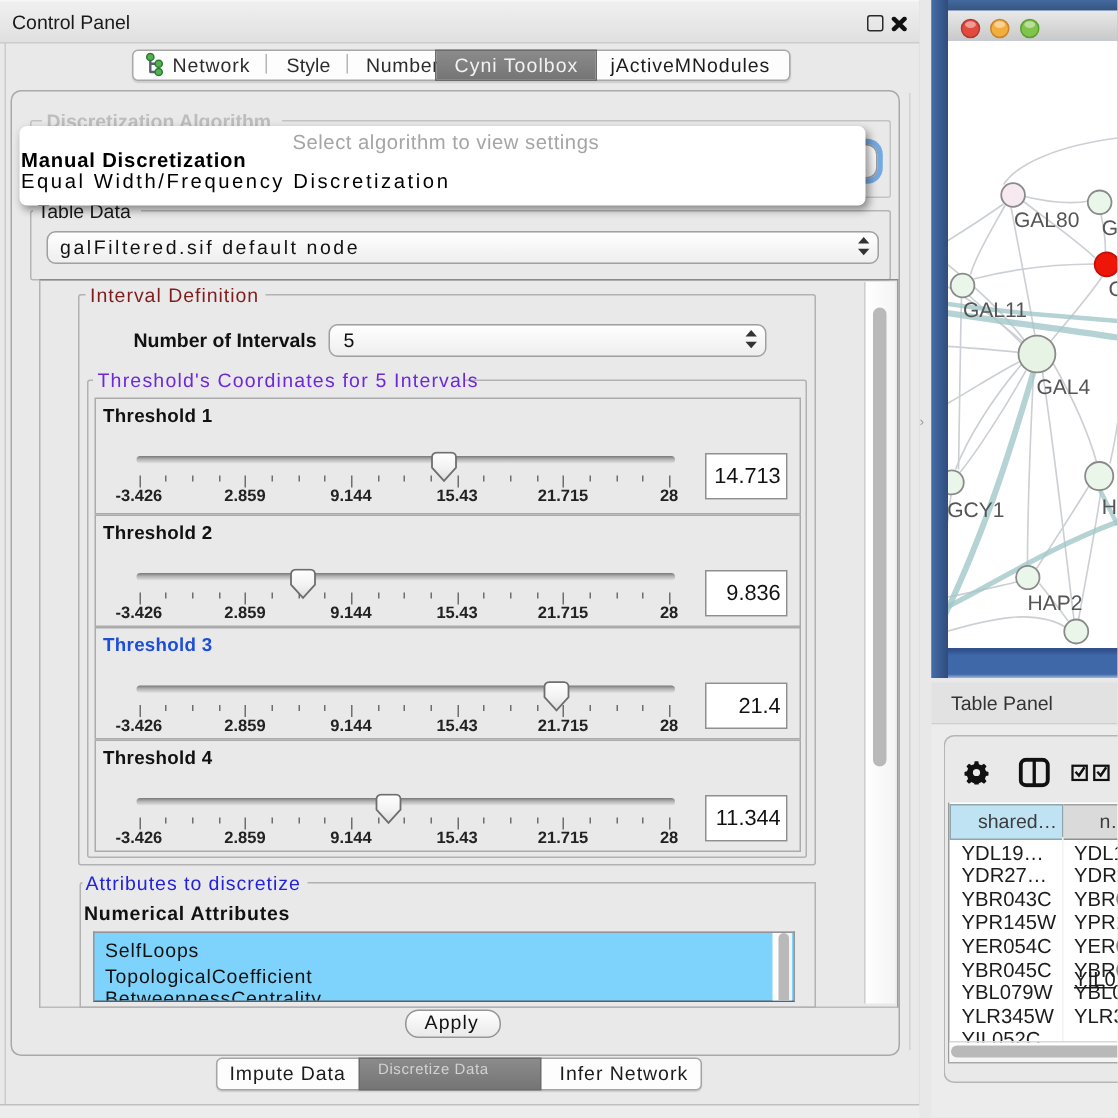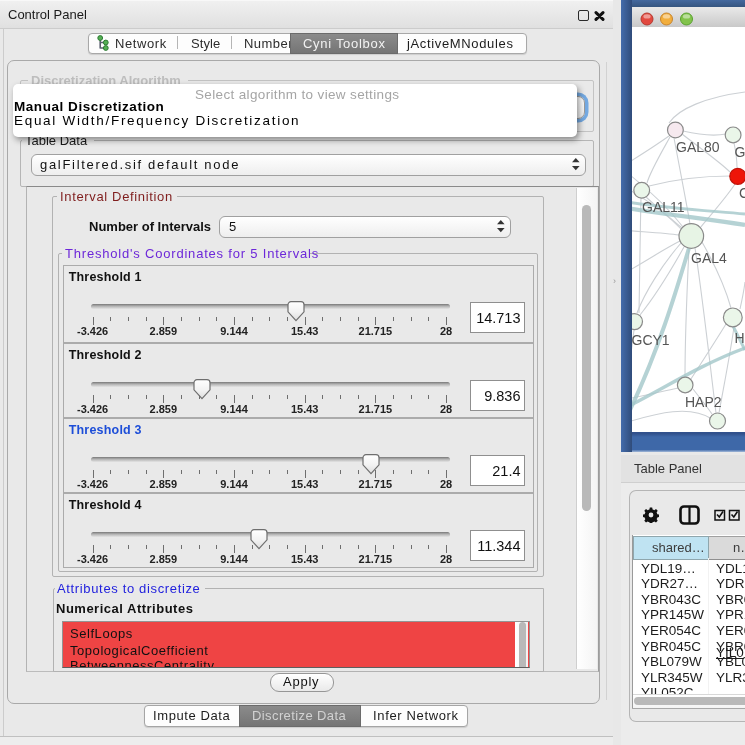--- a/index.html
+++ b/index.html
@@ -259,35 +259,35 @@
       <div class="abs" style="left:406.8px;top:35.5px;width:53px;height:29.5px;background:#fff;border:1px solid #8f8f8f;"></div>
       <div class="tx" style="left:406.8px;top:44px;width:50px;text-align:right;font-size:14.5px;color:#111;">11.344</div>
     </div>
   </div>
 
 <div class="abs" style="left:53px;top:588px;width:489px;height:82px;border:1px solid #b2b2b2;border-top-left-radius:2px;"></div>
 <div class="abs" style="left:55px;top:581px;width:150px;height:14px;background:#e9e9e9;"></div>
 <div class="tx" id="atd" style="left:57px;top:581px;font-size:13px;letter-spacing:0.65px;color:#2222dd;">Attributes to discretize</div>
 <div class="tx" id="numat" style="left:56px;top:601px;font-size:13px;letter-spacing:0.5px;font-weight:bold;color:#111;">Numerical Attributes</div>
 
-<div class="abs" style="left:62px;top:621px;width:466px;height:45px;background:#ef4444;border:1px solid #949494;border-bottom:1.5px solid #5e5e5e;overflow:hidden;">
+<div class="abs" style="left:62px;top:621px;width:466px;height:45px;background:#7dd3fc;border:1px solid #949494;border-bottom:1.5px solid #5e5e5e;overflow:hidden;">
   <div class="tx" style="left:7px;top:3.5px;font-size:13px;letter-spacing:0.55px;color:#111;">SelfLoops</div>
   <div class="tx" style="left:7px;top:20.5px;font-size:13px;letter-spacing:0.55px;color:#111;">TopologicalCoefficient</div>
   <div class="tx" style="left:7px;top:35.5px;font-size:13px;letter-spacing:0.55px;color:#111;">BetweennessCentrality</div>
 </div>
 <div class="abs" style="left:515px;top:622px;width:13px;height:44.5px;background:linear-gradient(90deg,#fff,#f2f2f2);"></div>
 <div class="abs" style="left:518.5px;top:621.5px;width:7.5px;height:45.5px;background:#b9b9b9;border-radius:4px 4px 0 0;"></div>
 
 <div class="abs" style="left:270px;top:672.5px;width:62px;height:17.5px;border-radius:9px;background:linear-gradient(#ffffff,#e9e9e9);border:1px solid #969696;"></div>
 <div class="tx" id="applyt" style="left:283px;top:674px;font-size:13px;letter-spacing:0.75px;color:#111;">Apply</div>
 
 <div class="abs" style="left:144px;top:704.5px;width:322px;height:20px;background:#fdfdfd;border:1px solid #a5a5a5;border-radius:4px;box-shadow:0 1px 1px rgba(0,0,0,0.12);"></div>
 <div class="abs" style="left:239px;top:704.5px;width:120px;height:20px;background:linear-gradient(#8b8b8b,#757575);border:1px solid #6b6b6b;"></div>
 <div class="tx" id="bt1" style="left:153px;top:708px;font-size:13px;letter-spacing:0.6px;color:#1c1c1c;">Impute Data</div>
-<div class="tx" id="bt2" style="left:252px;top:708px;font-size:13px;letter-spacing:0.4px;color:#d2d2d2;">Discretize Data</div>
+<div class="tx" id="bt2" style="left:252px;top:708px;font-size:10px;letter-spacing:0.4px;color:#d2d2d2;">Discretize Data</div>
 <div class="tx" id="bt3" style="left:373px;top:708px;font-size:13px;letter-spacing:0.65px;color:#1c1c1c;">Infer Network</div>
 
 <div class="abs" style="left:0;top:736px;width:613px;height:9px;background:#ededed;border-top:1px solid #c0c0c0;"></div>
 
 <div class="abs" style="left:613px;top:0;width:8px;height:745px;background:#e8e8e8;"></div>
 <div class="tx" style="left:613px;top:276px;font-size:9px;color:#9a9a9a;">›</div>
 
 <div class="abs" style="left:621px;top:0;width:124px;height:452px;background:#3e68a8;"></div>
 <div class="abs" style="left:621px;top:0;width:11px;height:452px;background:linear-gradient(90deg,#446cab,#304c7a);"></div>
 <div class="abs" style="left:632px;top:0;width:113px;height:6.5px;background:linear-gradient(#44699f,#35557f);"></div>

